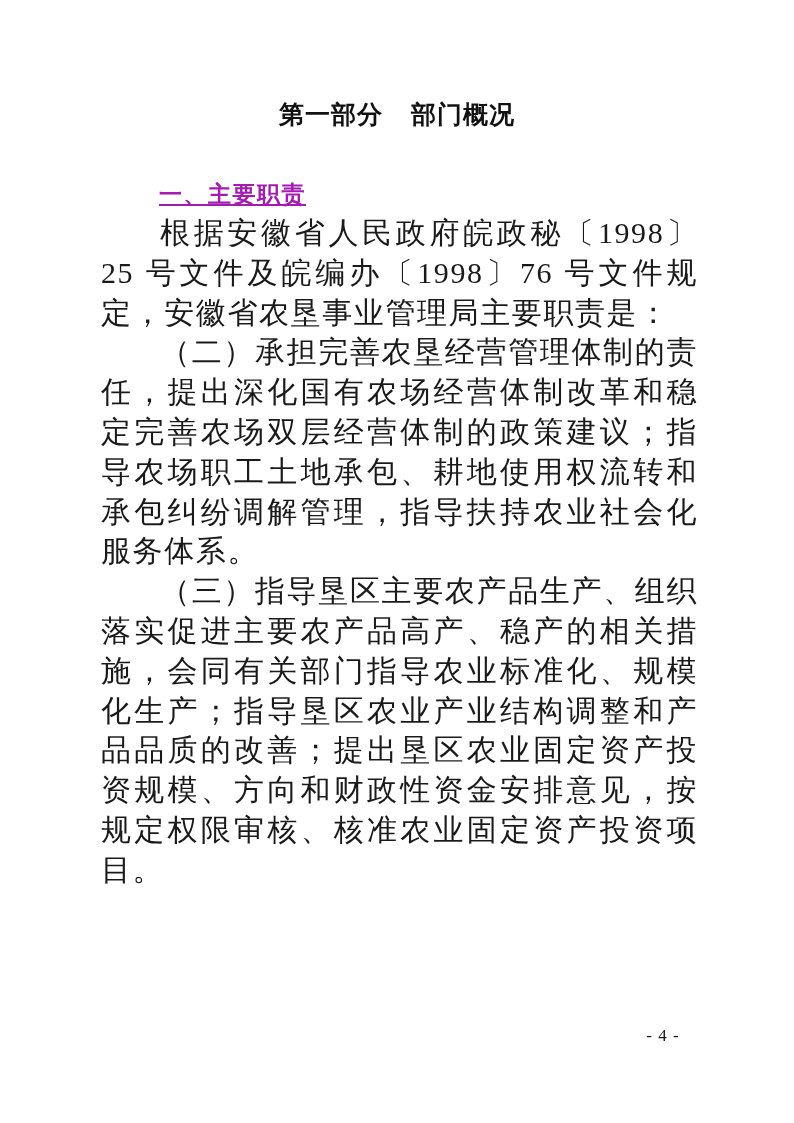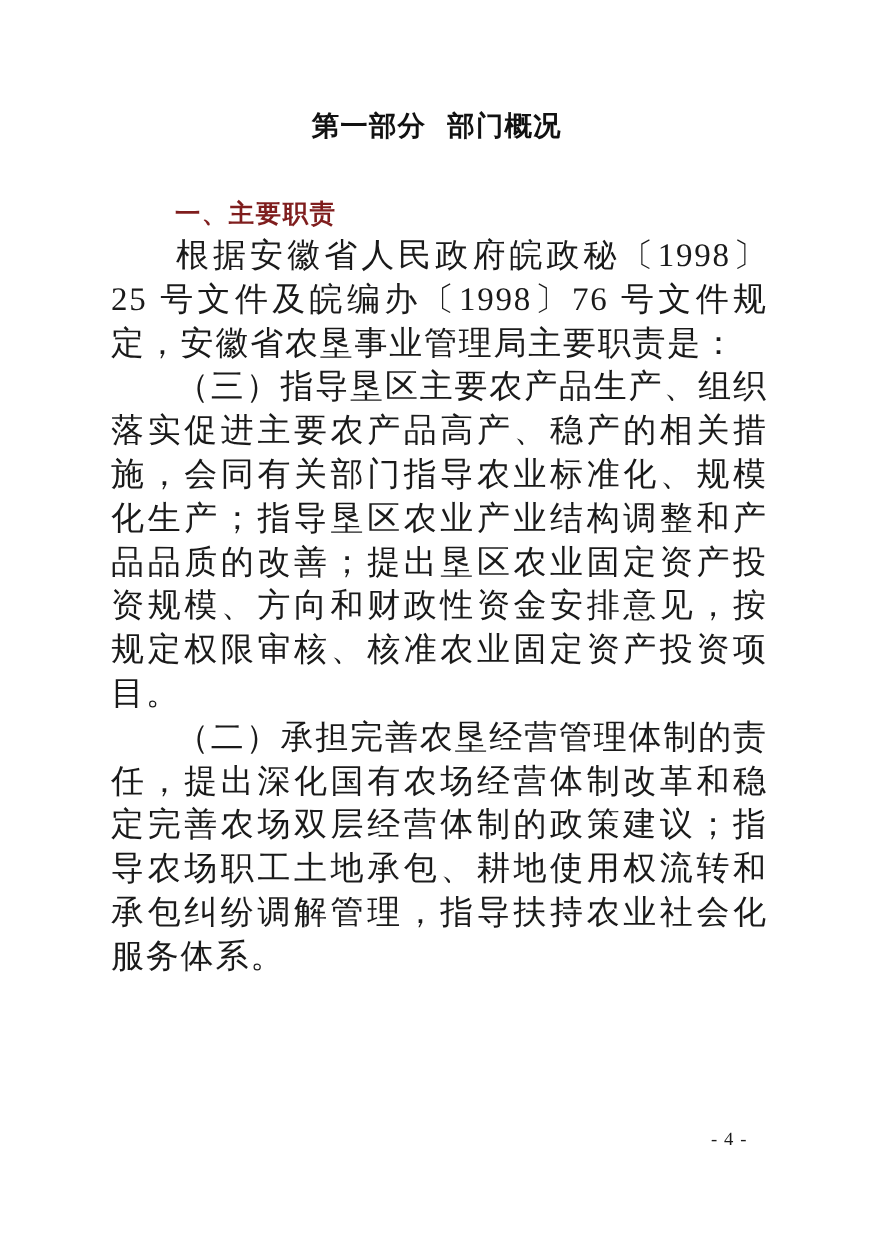--- a/index.html
+++ b/index.html
@@ -12,37 +12,38 @@
     color: #1a1a1a;
     font-family: "Liberation Serif", "DejaVu Serif", serif;
   }
   .doc-title {
     position: absolute;
     top: 98px;
     left: 0;
     right: 0;
     margin: 0;
     text-align: center;
-    font-family: Liberation Serif, serif;
+    font-family: Liberation Mono, monospace;
     font-weight: 700;
     font-size: 25px;
     letter-spacing: 1px;
     word-spacing: 12px;
     color: #111111;
   }
   .section-heading {
     position: absolute;
     top: 179px;
     left: 159px;
     margin: 0;
     font-family: "Liberation Sans", "DejaVu Sans", sans-serif;
     font-weight: 700;
     font-size: 23px;
     letter-spacing: 1.5px;
-    color: #7f1d1d;
+    color: #a21caf;
+    text-decoration: underline;
   }
   .content {
     position: absolute;
     left: 101px;
     top: 213px;
     width: 597px;
     font-size: 30px;
     line-height: 39.8px;
     letter-spacing: 1.6px;
     text-align: justify;
@@ -69,19 +70,19 @@
 <body>
 
 <div class="page">
 
   <h1 class="doc-title">第一部分 部门概况</h1>
 
   <h2 class="section-heading">一、主要职责</h2>
 
   <div class="content">
     <p>根据安徽省人民政府皖政秘〔1998〕25 号文件及皖编办〔1998〕76 号文件规定，安徽省农垦事业管理局主要职责是：</p>
+    <p>（二）承担完善农垦经营管理体制的责任，提出深化国有农场经营体制改革和稳定完善农场双层经营体制的政策建议；指导农场职工土地承包、耕地使用权流转和承包纠纷调解管理，指导扶持农业社会化服务体系。</p>
     <p>（三）指导垦区主要农产品生产、组织落实促进主要农产品高产、稳产的相关措施，会同有关部门指导农业标准化、规模化生产；指导垦区农业产业结构调整和产品品质的改善；提出垦区农业固定资产投资规模、方向和财政性资金安排意见，按规定权限审核、核准农业固定资产投资项目。</p>
-    <p>（二）承担完善农垦经营管理体制的责任，提出深化国有农场经营体制改革和稳定完善农场双层经营体制的政策建议；指导农场职工土地承包、耕地使用权流转和承包纠纷调解管理，指导扶持农业社会化服务体系。</p>
   </div>
 
   <div class="page-number">- 4 -</div>
 
 </div>
 
 </body></html>

